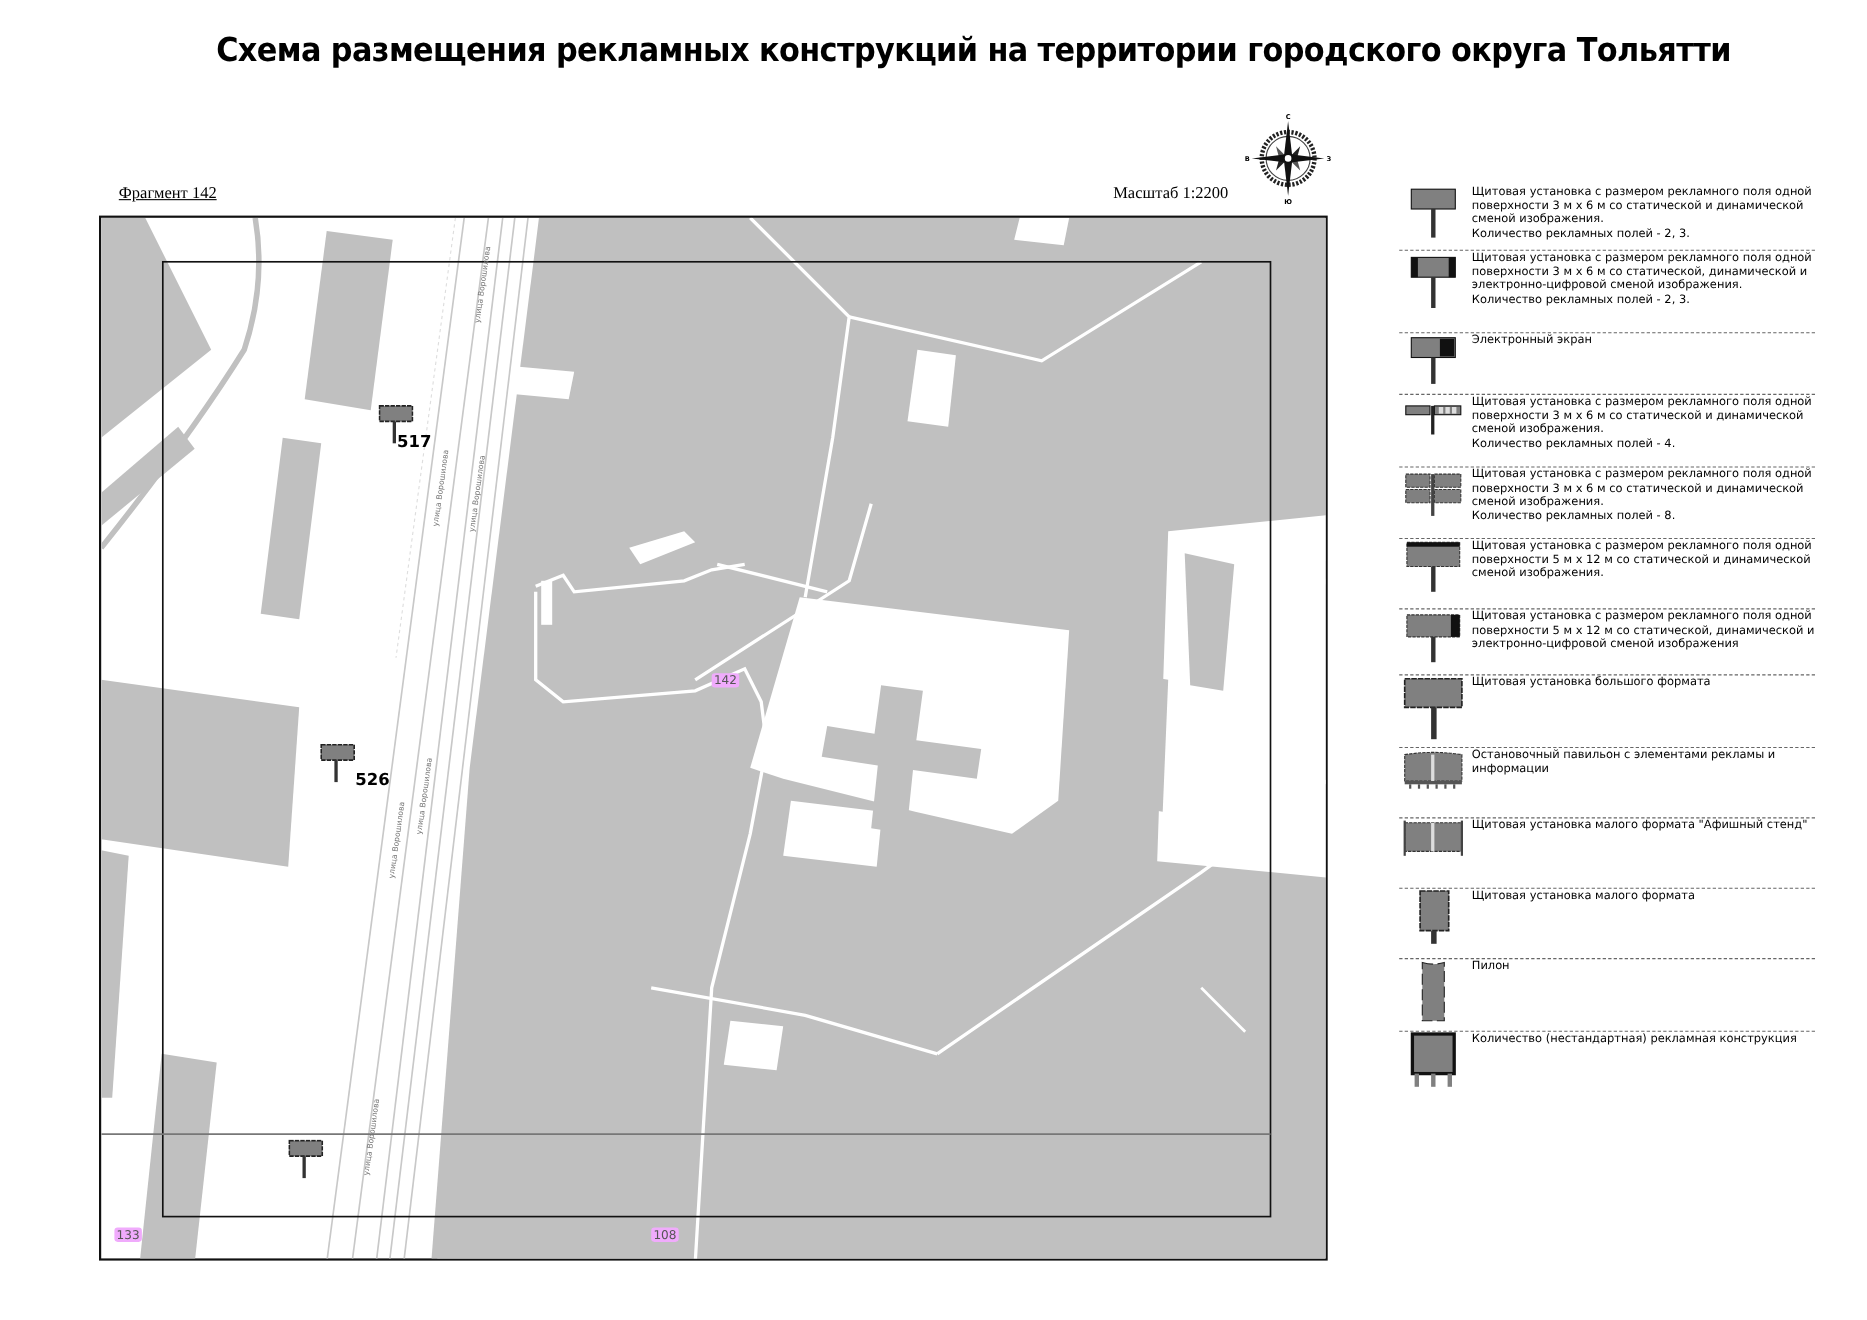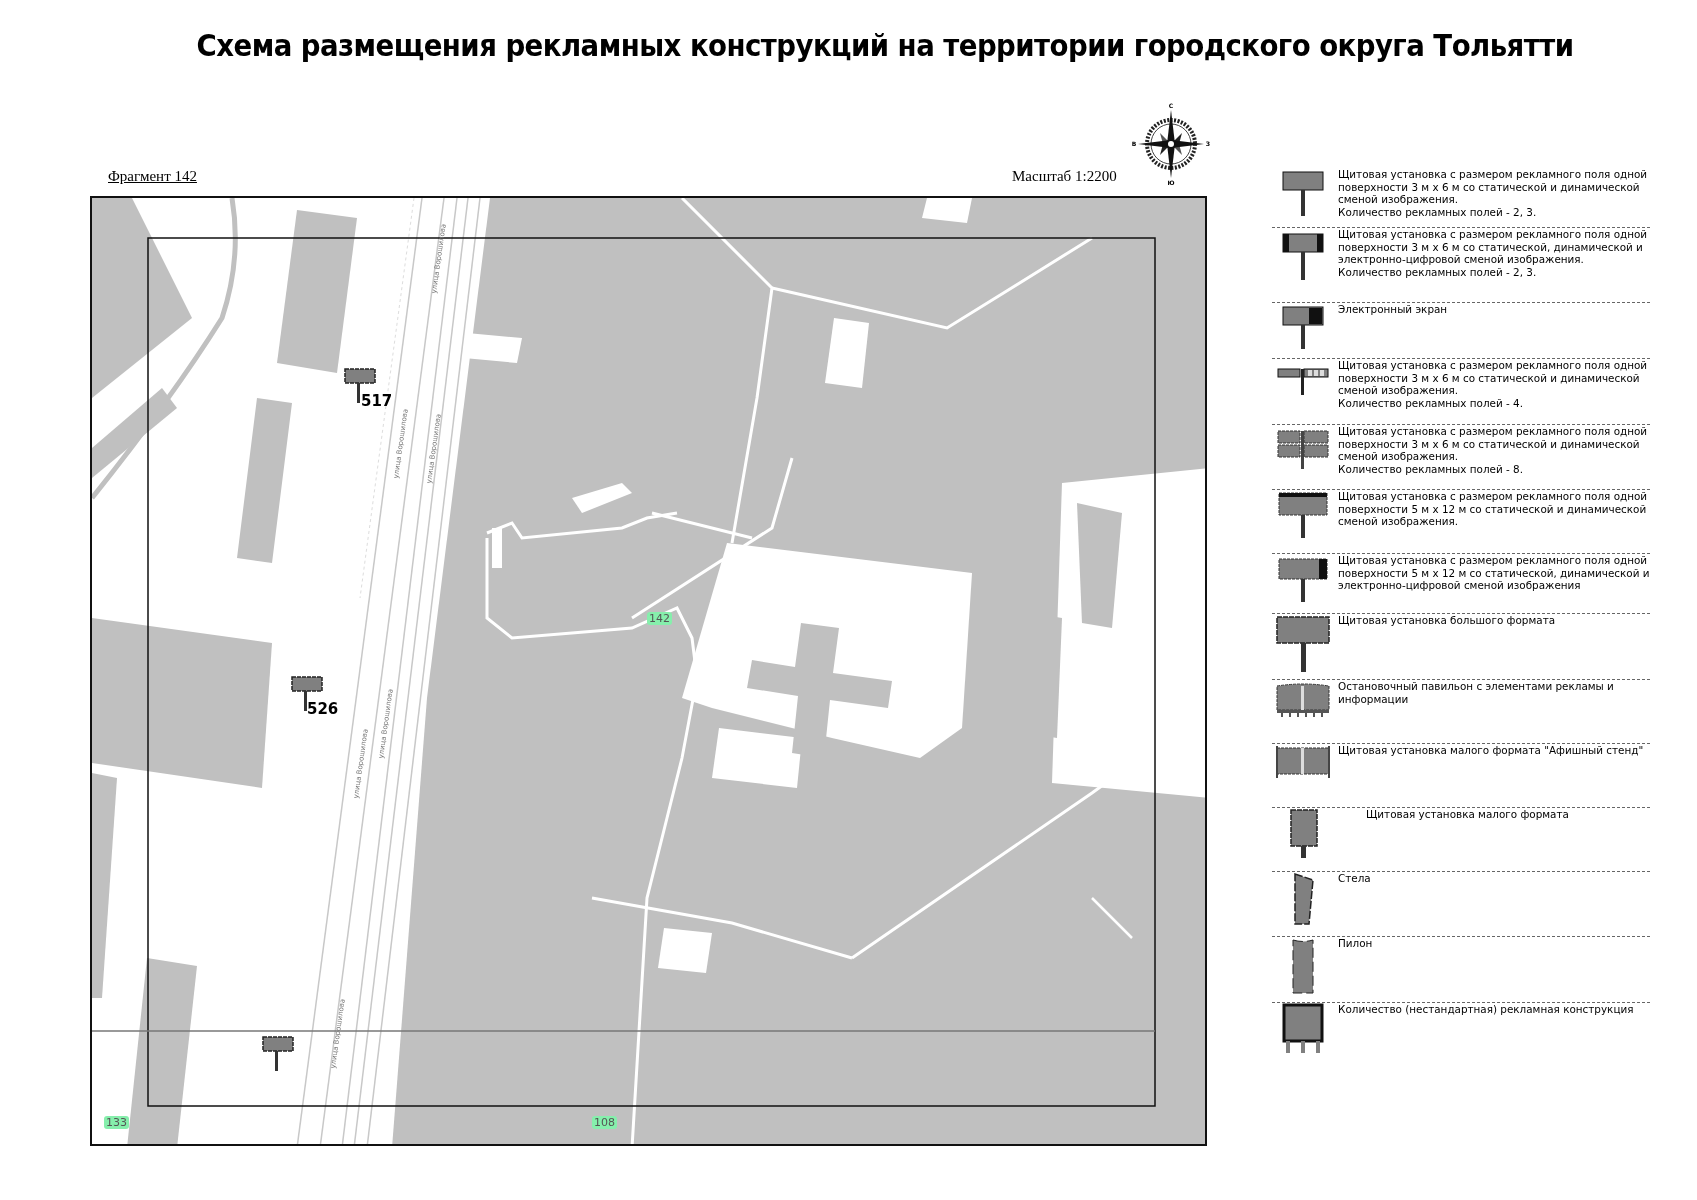--- a/index.html
+++ b/index.html
@@ -5,21 +5,21 @@
   html, body { margin: 0; padding: 0; background: #ffffff; }
   body { width: 1697px; height: 1200px; position: relative; overflow: hidden; font-family: "Liberation Sans", sans-serif; color: #000; }
   .title { position: absolute; left: 0; top: 28px; width: 1770px; text-align: center; font-family: "DejaVu Sans", sans-serif; font-weight: bold; font-size: 30px; letter-spacing: -0.6px; transform: scaleX(0.92); transform-origin: 50% 0; }
   .fragment-label { position: absolute; left: 108px; top: 168px; font-family: "Liberation Serif", serif; font-size: 15px; text-decoration: underline; }
   .scale-label { position: absolute; left: 1012px; top: 168px; font-family: "Liberation Serif", serif; font-size: 15px; }
   .compass { position: absolute; left: 1130px; top: 100px; width: 82px; height: 86px; }
   .map-frame { position: absolute; left: 90px; top: 196px; width: 1117px; height: 950px; border: 2px solid #111; box-sizing: border-box; overflow: hidden; background: #ffffff; }
   .map-svg { position: absolute; left: 0; top: 0; }
   .marker { position: absolute; }
   .marker-label { position: absolute; font-family: "DejaVu Sans", sans-serif; font-weight: bold; font-size: 15px; }
-  .block-label { position: absolute; font-family: "DejaVu Sans", sans-serif; font-size: 11px; color: #555; background: #86efac; padding: 0 2px; border-radius: 3px; }
+  .block-label { position: absolute; font-family: "DejaVu Sans", sans-serif; font-size: 11px; color: #555; background: #f0abfc; padding: 0 2px; border-radius: 3px; }
   .street-label { position: absolute; font-family: "DejaVu Sans", sans-serif; font-size: 7px; color: #777; transform-origin: 0 0; white-space: nowrap; }
   .legend { position: absolute; left: 1272px; top: 168px; width: 378px; }
   .legend-item { position: relative; display: flex; align-items: flex-start; border-bottom: 1.5px dashed #666; box-sizing: border-box; }
   .legend-item:last-child { border-bottom: none; }
   .legend-icon { width: 62px; flex: 0 0 62px; display: flex; justify-content: center; align-items: center; }
   .legend-text { font-family: "DejaVu Sans", sans-serif; font-size: 10.4px; line-height: 12.6px; padding-left: 4px; }
   .legend-text.serif { font-family: "Liberation Serif", serif; font-size: 13px; line-height: 18px; }
 </style>
 </head>
 <body>
@@ -123,21 +123,21 @@
       <rect x="13" y="15" width="3" height="20" fill="#333"></rect>
     </svg>
     <div class="marker-label" style="left:17px; top:24px;">517</div>
   </div>
 
   <div class="marker" style="left:199px; top:478px;">
     <svg width="32" height="36" viewBox="0 0 32 36">
       <rect x="1" y="1" width="30" height="14" fill="#808080" stroke="#222" stroke-width="1.5" stroke-dasharray="4 1"></rect>
       <rect x="13" y="15" width="3" height="20" fill="#333"></rect>
     </svg>
-    <div class="marker-label" style="left:16px; top:24px;">526</div>
+    <div class="marker-label" style="left:32px; top:24px;">526</div>
   </div>
 
   <div class="marker" style="left:170px; top:838px;">
     <svg width="32" height="36" viewBox="0 0 32 36">
       <rect x="1" y="1" width="30" height="14" fill="#808080" stroke="#222" stroke-width="1.5" stroke-dasharray="4 1"></rect>
       <rect x="13" y="15" width="3" height="20" fill="#333"></rect>
     </svg>
   </div>
 </div>
 
@@ -252,36 +252,28 @@
     <div class="legend-icon">
       <svg width="56" height="36">
           <rect x="2" y="4" width="52" height="26" fill="#808080" stroke="#333" stroke-width="1" stroke-dasharray="3 1"></rect>
           <rect x="26" y="4" width="3" height="26" fill="#ddd"></rect>
           <rect x="1" y="2" width="2" height="32" fill="#444"></rect>
           <rect x="53" y="2" width="2" height="32" fill="#444"></rect>
         </svg>
     </div>
     <div class="legend-text">Щитовая установка малого формата "Афишный стенд"</div>
   </div>
-  <div class="legend-item" style="height:64px;gap:28px;">
+  <div class="legend-item" style="height:64px;">
     <div class="legend-icon">
       <svg width="40" height="52">
           <rect x="8" y="2" width="26" height="36" fill="#808080" stroke="#222" stroke-width="1.5" stroke-dasharray="5 1"></rect>
           <rect x="18" y="38" width="5" height="12" fill="#333"></rect>
         </svg>
     </div>
     <div class="legend-text">Щитовая установка малого формата</div>
-  </div>
-  <div class="legend-item" style="height:65px;">
-    <div class="legend-icon">
-      <svg width="40" height="54">
-          <polygon points="12,2 30,8 26,52 12,52" fill="#808080" stroke="#222" stroke-width="1.5" stroke-dasharray="8 2"></polygon>
-        </svg>
-    </div>
-    <div class="legend-text">Стела</div>
   </div>
   <div class="legend-item" style="height:66px;">
     <div class="legend-icon">
       <svg width="40" height="58">
           <path d="M10,3 Q20,6 30,3 L30,56 L10,56 Z" fill="#808080" stroke="#222" stroke-width="1" stroke-dasharray="10 4"></path>
         </svg>
     </div>
     <div class="legend-text">Пилон</div>
   </div>
   <div class="legend-item" style="height:64px;">

